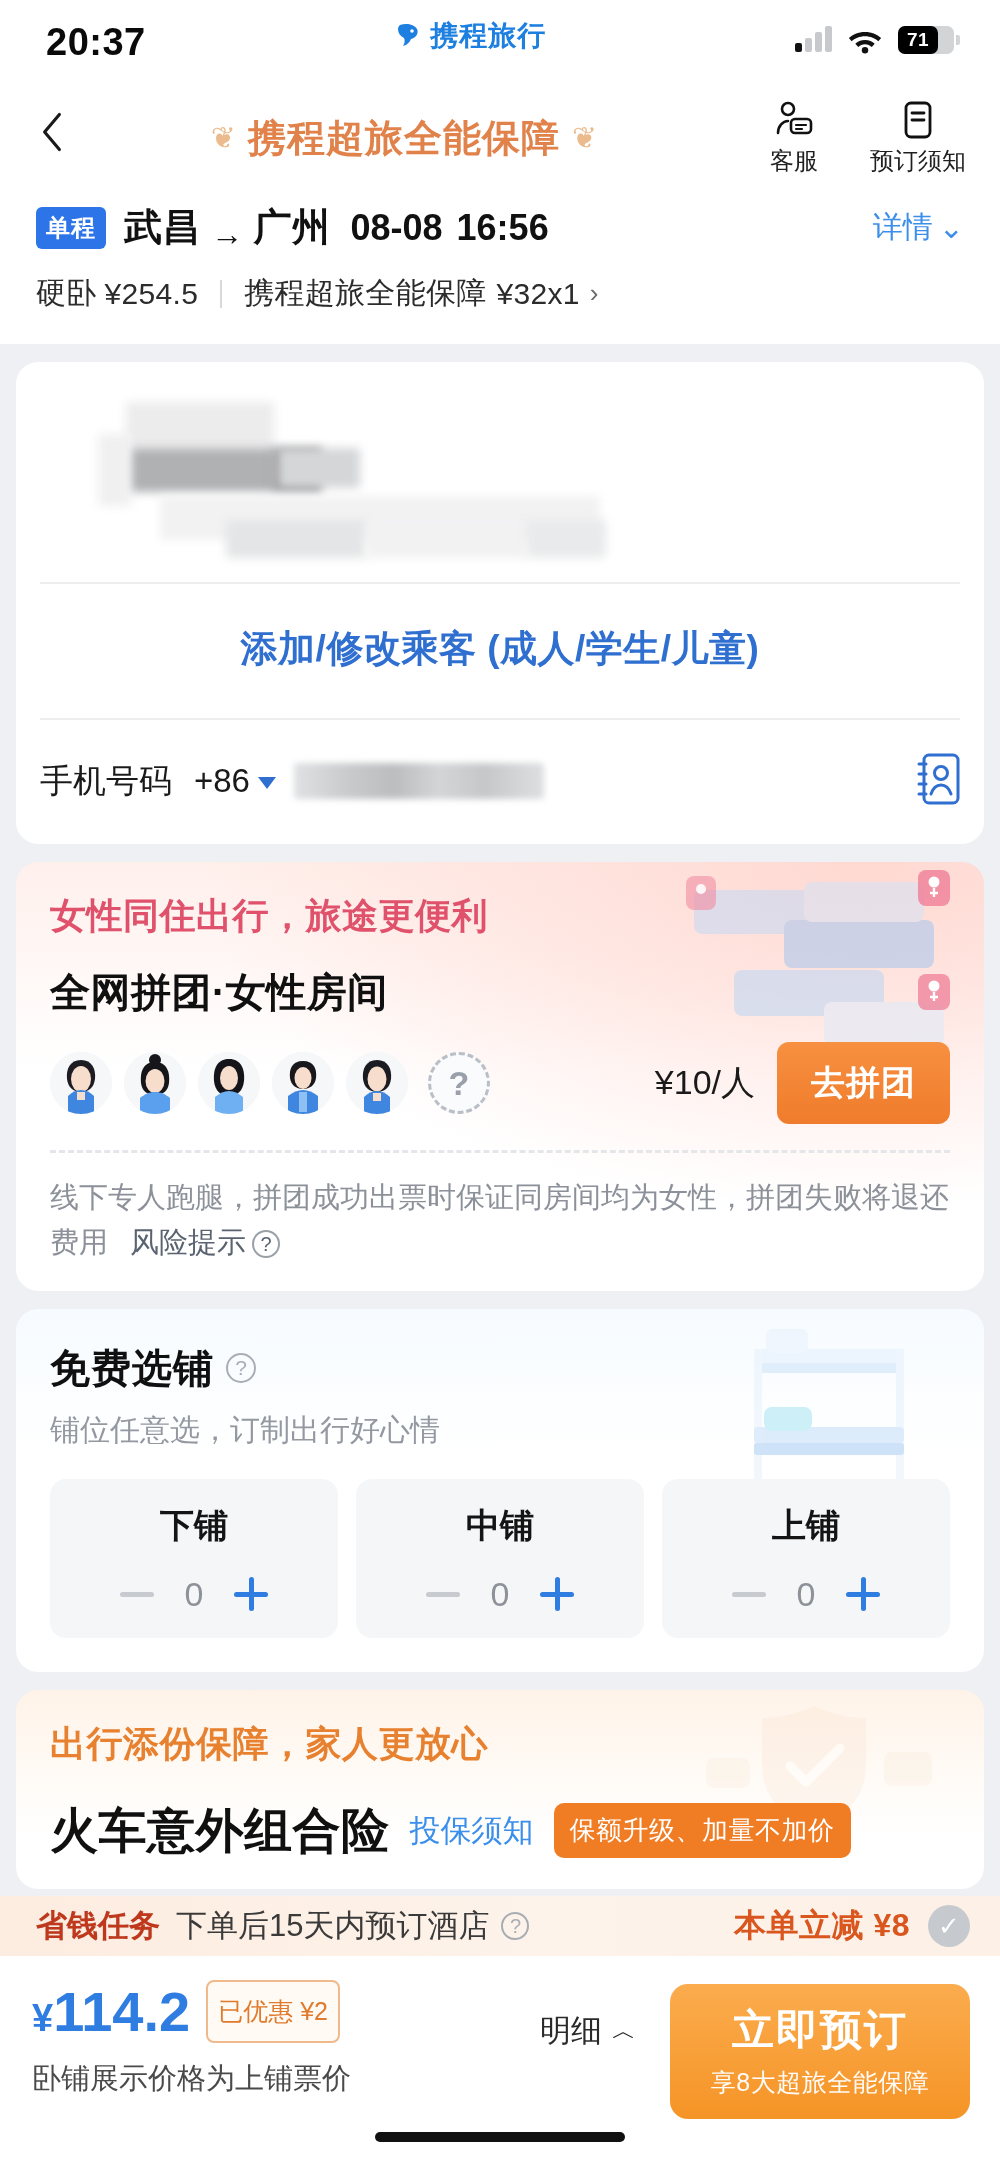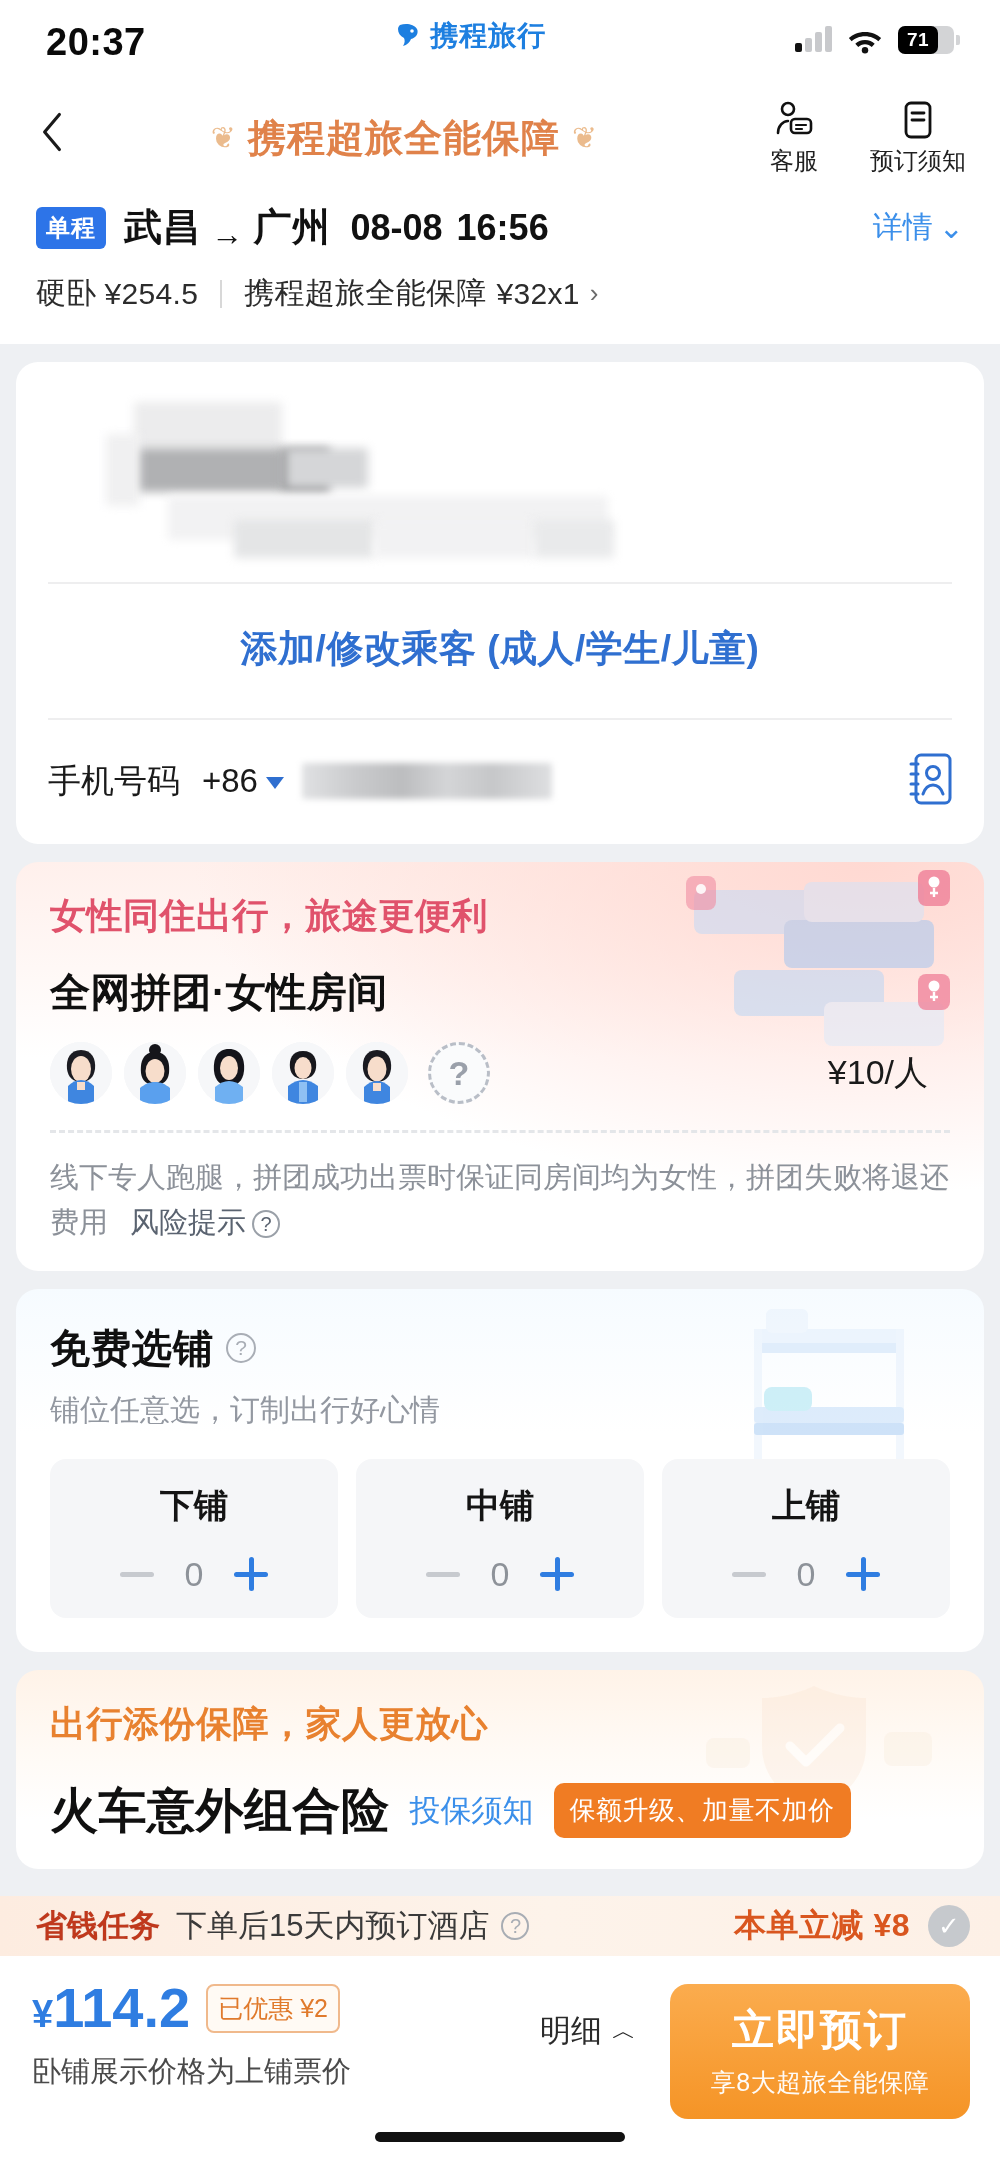--- a/index.html
+++ b/index.html
@@ -182,21 +182,21 @@
 
   
   .card {
     background: #fff;
     border-radius: 22px;
     margin: 18px 16px 0;
     overflow: hidden;
   }
 
   
-  .pax-card { padding: 30px 32px 0; position: relative; }
+  .pax-card { padding: 30px 24px 0; position: relative; }
   .blur-block { position: relative; height: 180px; }
   .bl {
     position: absolute;
     background: #e3e4e6;
     filter: blur(5px);
     border-radius: 3px;
   }
   .pax-divider {
     height: 2px; background: #eeeeef;
     margin: 10px 0 0;
@@ -438,21 +438,21 @@
   .co-price {
     font-size: 56px; font-weight: 700; color: #2f7de1;
     letter-spacing: 0px; line-height: 1;
   }
   .co-price .yen { font-size: 38px; }
   .co-disc {
     border: 2px solid #f0b98c;
     color: #e07a2c;
     font-size: 25px;
     border-radius: 8px;
-    padding: 6px 10px;
+    padding: 13px 10px;
     background: #fffaf4;
   }
   .co-note { font-size: 29px; color: #4a4a4a; margin-top: 16px; }
   .co-mid {
     margin-left: auto;
     display:flex; align-items: center; gap: 10px;
     font-size: 31px; color: #2a2a2a;
     margin-top: 30px; margin-right: 34px;
   }
   .co-btn {
@@ -679,20 +679,21 @@
             <path d="M31 8c11 0 15 9 14 19-1 8-6 13-14 13s-13-5-14-13C16 17 20 8 31 8z" fill="#1b1b21"></path>
             <ellipse cx="31" cy="27" rx="9.5" ry="12.5" fill="#f7ddcb"></ellipse>
             <path d="M18 45c4-4 8-6 13-6s9 2 13 6v17H18z" fill="#3f86e0"></path>
             <path d="M27 41h8v8h-8z" fill="#f7ddcb"></path>
           </svg>
         </span>
         <span class="avatar-q">?</span>
       </div>
 
       <span class="women-price">¥10/人</span>
+      <span class="btn-join">去拼团</span>
     </div>
 
     <div class="dashed-sep"></div>
 
     <div class="women-note">
       <span>线下专人跑腿，拼团成功出票时保证同房间均为女性，拼团失败将退还费用</span><span class="risk-link"><span>风险提示</span><span class="qmark">?</span></span>
     </div>
   </div>
 
   <div class="card berth-card">

